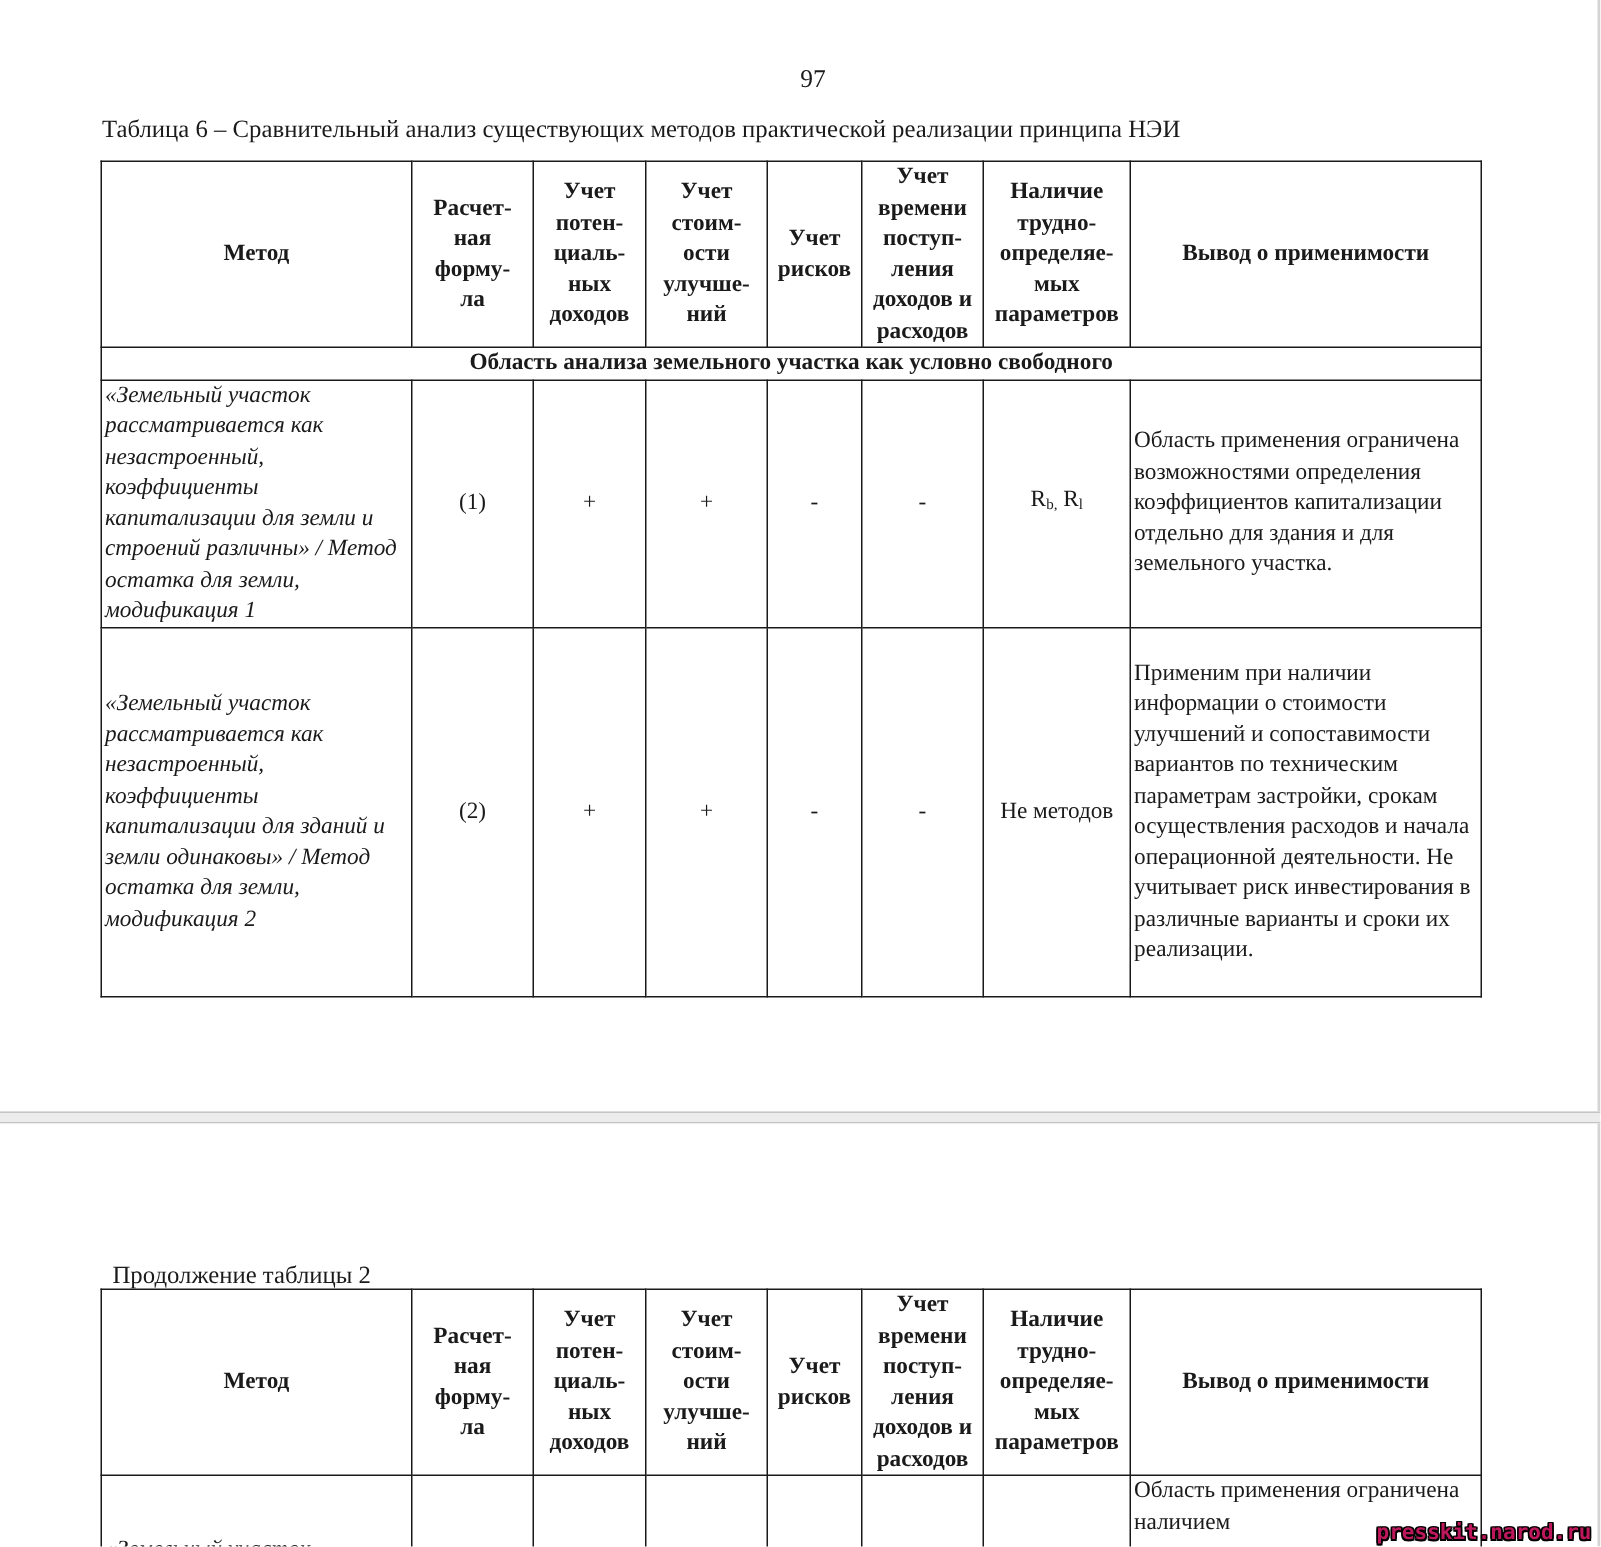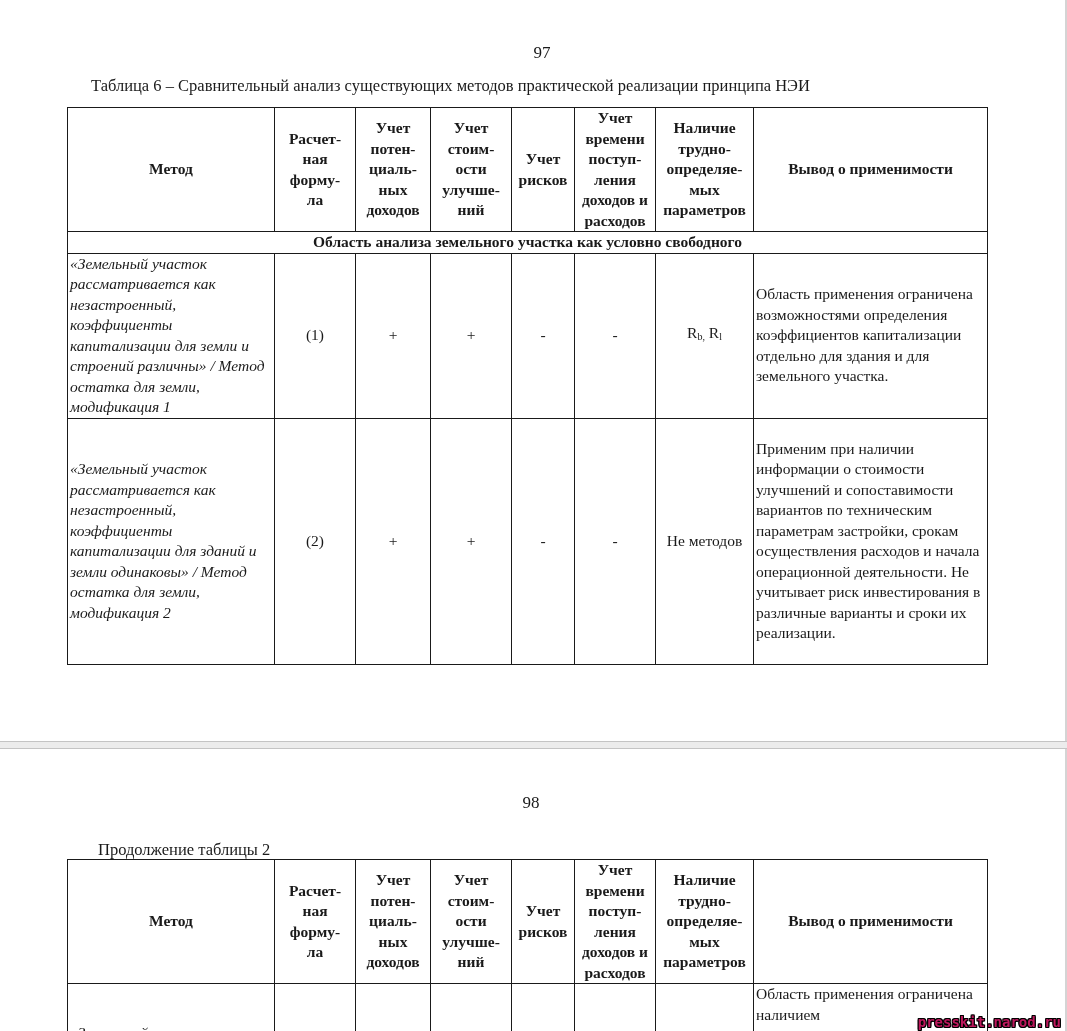--- a/index.html
+++ b/index.html
@@ -18,21 +18,21 @@
   .page-gap {
     position: absolute; left: 0; top: 741px; width: 1067px; height: 8px;
     background: #ececec; border-top: 1px solid #c4c4c4; border-bottom: 1px solid #c4c4c4;
     box-sizing: border-box;
   }
   .page-num {
     position: absolute; left: 0; width: 1062px; text-align: center;
     font-size: 17px;
   }
   .caption {
-    position: absolute; font-size: 16.5px; white-space: nowrap; margin-left: 23px;
+    position: absolute; font-size: 16.5px; white-space: nowrap;
   }
   table.doc {
     position: absolute; left: 67px;
     border-collapse: collapse; table-layout: fixed; width: 920px;
     font-size: 15.5px; line-height: 20.5px;
   }
   table.doc td, table.doc th {
     border: 1.3px solid #1a1a1a; vertical-align: middle; padding: 0 2px;
   }
   table.doc th { font-weight: bold; text-align: center; }
@@ -134,21 +134,20 @@
       <td class="center">Не методов</td>
       <td class="concl">Применим при наличии информации о стоимости улучшений и сопоставимости вариантов по техническим параметрам застройки, срокам осуществления расходов и начала операционной деятельности. Не учитывает риск инвестирования в различные варианты и сроки их реализации.</td>
     </tr>
   </tbody>
     </table>
 </div>
 
 <div class="page-gap"></div>
 
 <div class="page" id="page2">
-  <div class="page-num" style="top:44px;">98</div>
   <div class="caption" style="left:75px; top:91px;">Продолжение таблицы 2</div>
 
   <table class="doc" style="top:110px;">
     <colgroup>
       <col style="width:207px">
         <col style="width:81px">
         <col style="width:75px">
         <col style="width:81px">
       <col style="width:63px">
         <col style="width:81px">

